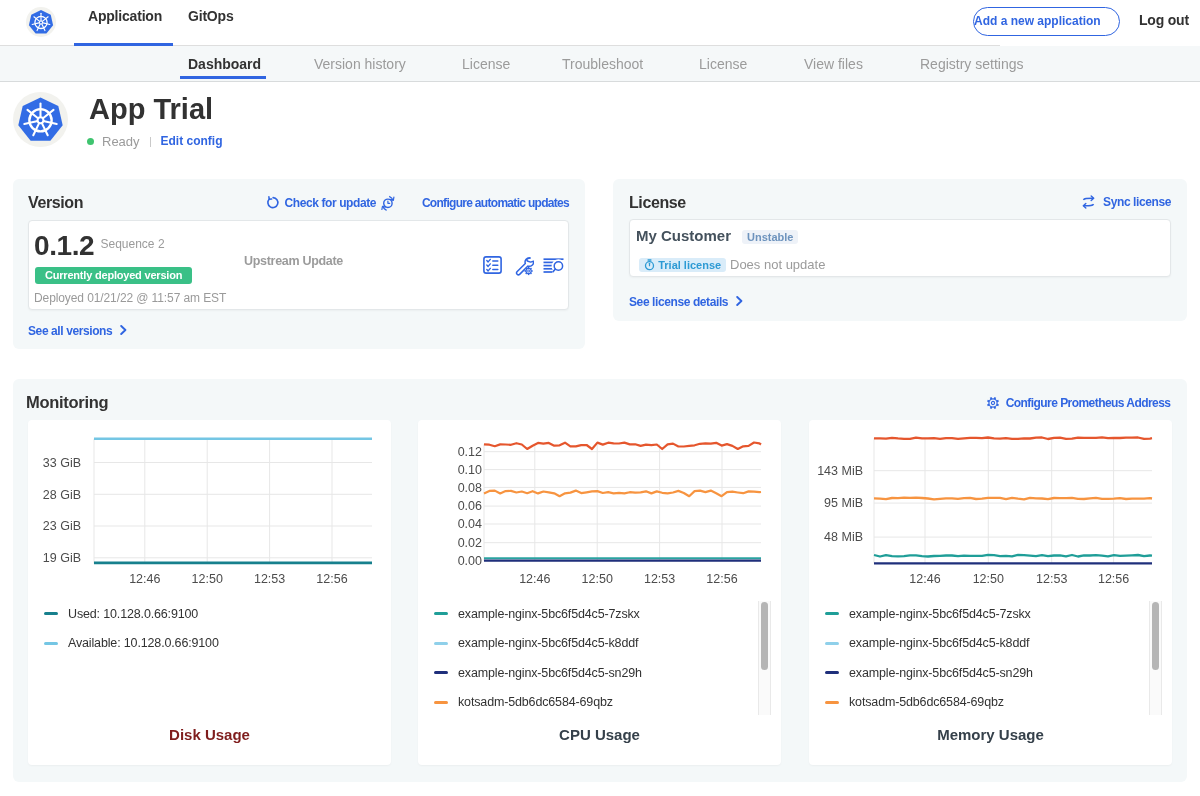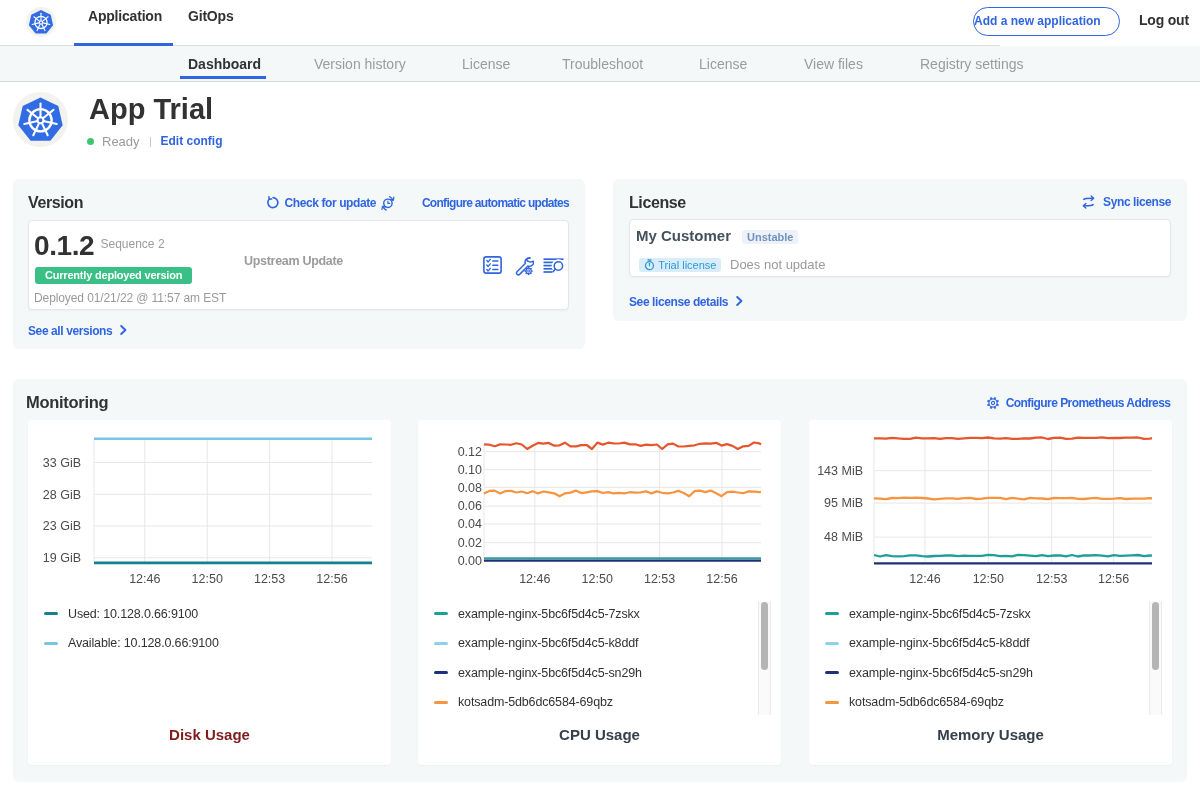--- a/index.html
+++ b/index.html
@@ -138,21 +138,21 @@
         <path d="M1.4 4.8 C2.4 3.1 4.6 3.2 11.4 3.2" fill="none" stroke="#3065e1" stroke-width="1.4"></path>
         <path d="M9.2 0.9 L11.7 3.2 L9.2 5.5" fill="none" stroke="#3065e1" stroke-width="1.4" stroke-linecap="round" stroke-linejoin="round"></path>
         <path d="M11.6 9.2 C10.6 10.9 8.4 10.8 1.6 10.8" fill="none" stroke="#3065e1" stroke-width="1.4"></path>
         <path d="M3.8 8.5 L1.3 10.8 L3.8 13.1" fill="none" stroke="#3065e1" stroke-width="1.4" stroke-linecap="round" stroke-linejoin="round"></path>
       </svg>
       <span style="margin-left:8px;font-size:12px;font-weight:bold;color:#3065e1;letter-spacing:-0.4px">Sync license</span>
     </div>
   <div class="abs" style="left:16px;top:40px;width:542px;height:58px;background:#fff;border:1px solid #e3e7e9;border-radius:4px;box-shadow:0 1px 2px rgba(0,0,0,0.04)">
     <div class="abs" style="left:6px;top:6.5px;font-size:15px;font-weight:bold;color:#44515c">My Customer</div>
     <div class="abs" style="left:112px;top:10px;height:14px;background:#eef2f8;border-radius:3px;color:#6d93bd;font-size:11px;font-weight:bold;line-height:14px;padding:0 5px">Unstable</div>
-    <div class="abs ic" style="left:9.2px;top:37.5px;height:14.5px;background:#d9ecf9;border-radius:3px;color:#2d9ad4;font-size:11px;font-weight:normal;padding:0 5px">
+    <div class="abs ic" style="left:9.2px;top:37.5px;height:14.5px;background:#d9ecf9;border-radius:3px;color:#2d9ad4;font-size:11px;font-weight:bold;padding:0 5px">
         <svg width="11" height="12" viewBox="0 0 11 12" style="">
           <circle cx="5.5" cy="6.7" r="4.0" fill="none" stroke="#2d9ad4" stroke-width="1.3"></circle>
           <line x1="5.5" y1="6.7" x2="5.5" y2="4.3" stroke="#2d9ad4" stroke-width="1.2" stroke-linecap="round"></line>
           <line x1="4.1" y1="1.0" x2="6.9" y2="1.0" stroke="#2d9ad4" stroke-width="1.4" stroke-linecap="round"></line>
         </svg>
         <span style="margin-left:3px">Trial license</span>
       </div>
     <div class="abs" style="left:100px;top:36.5px;font-size:13px;color:#9b9b9b">Does not update</div>
   </div>
   <div class="abs" style="left:16px;top:116px;font-size:12px;font-weight:bold;color:#3065e1;letter-spacing:-0.4px">See license details&nbsp; <svg width="10" height="10" viewBox="0 0 10 10" style="">

